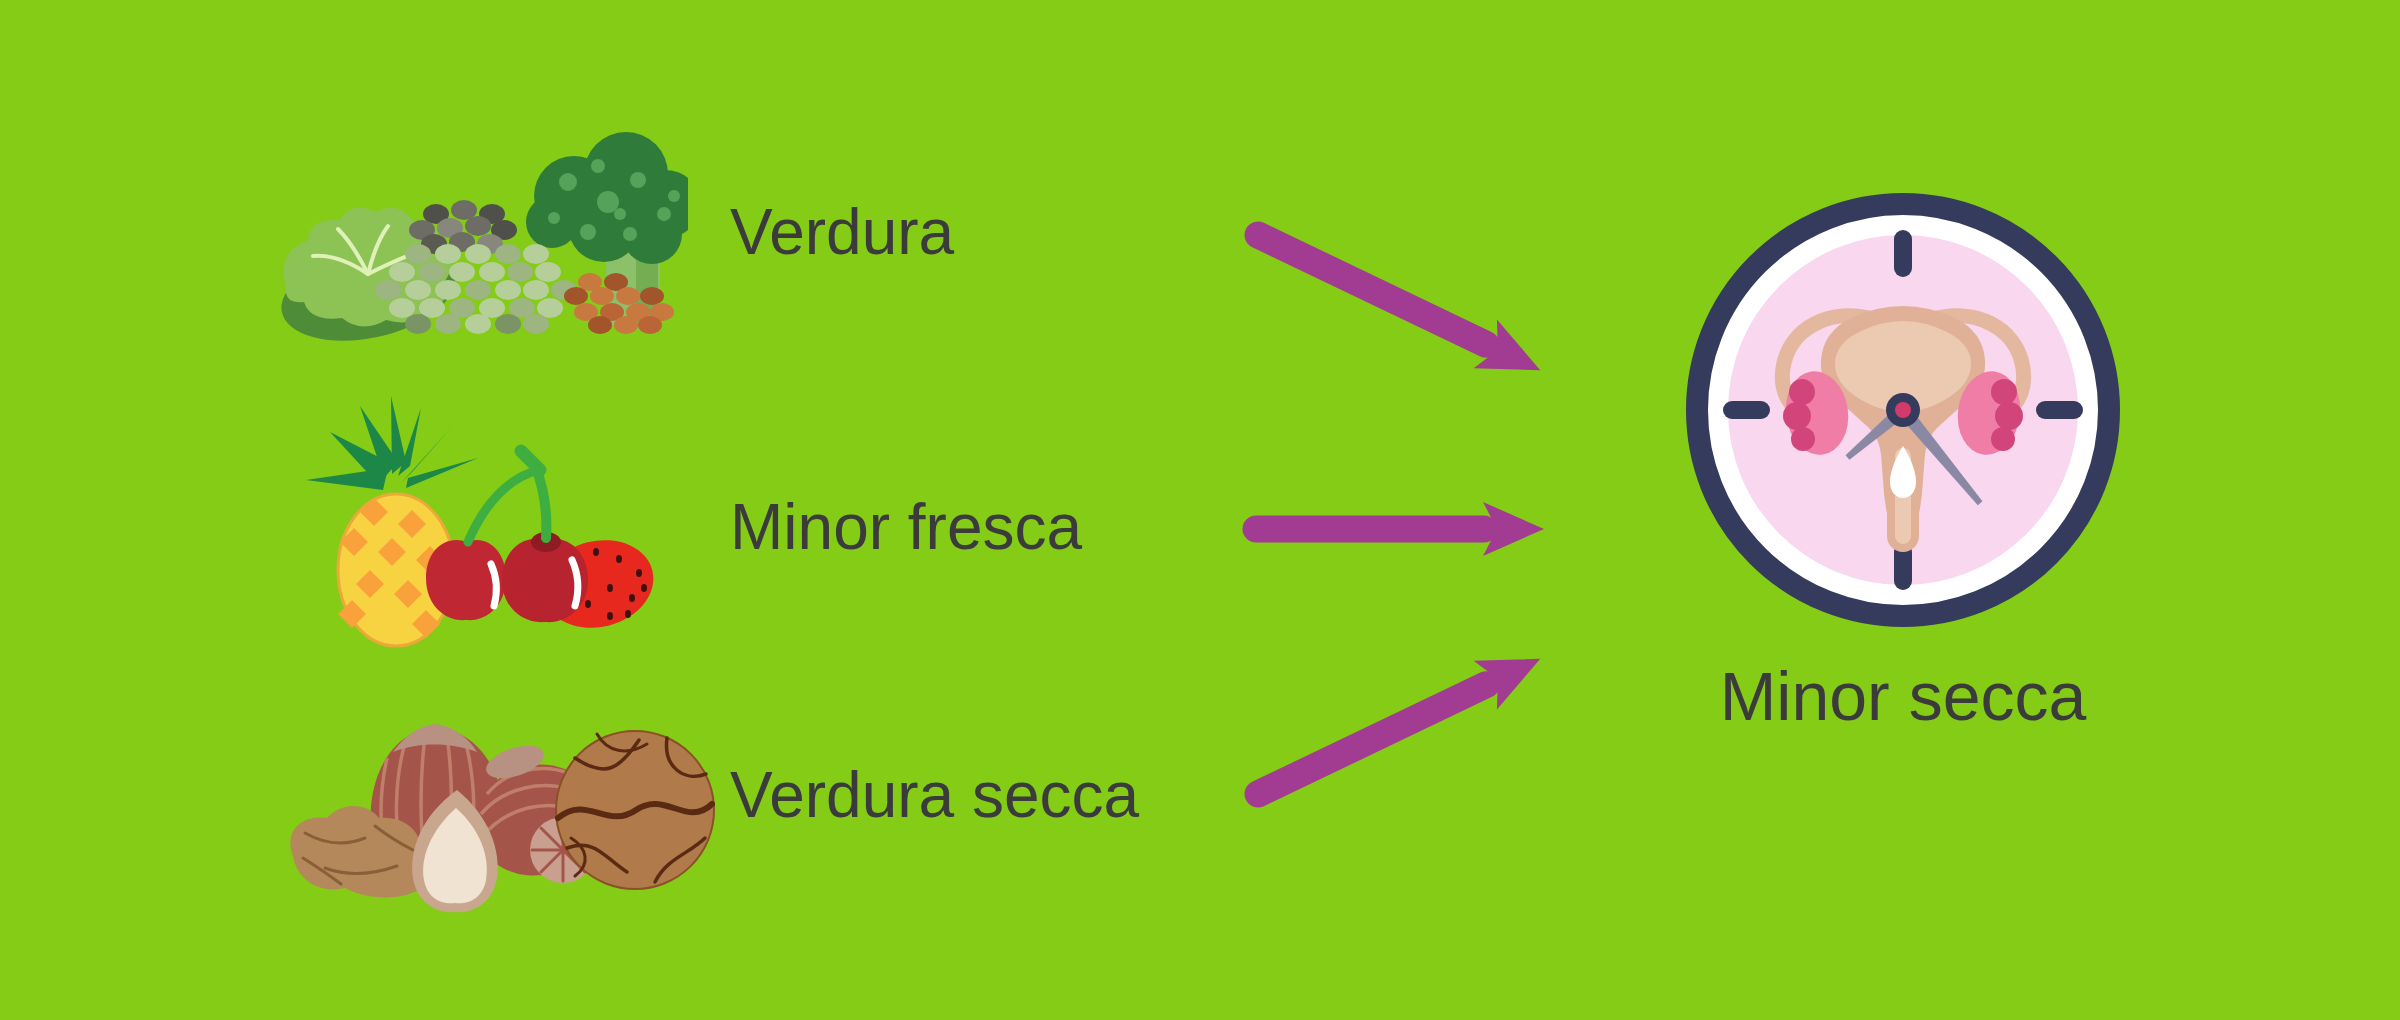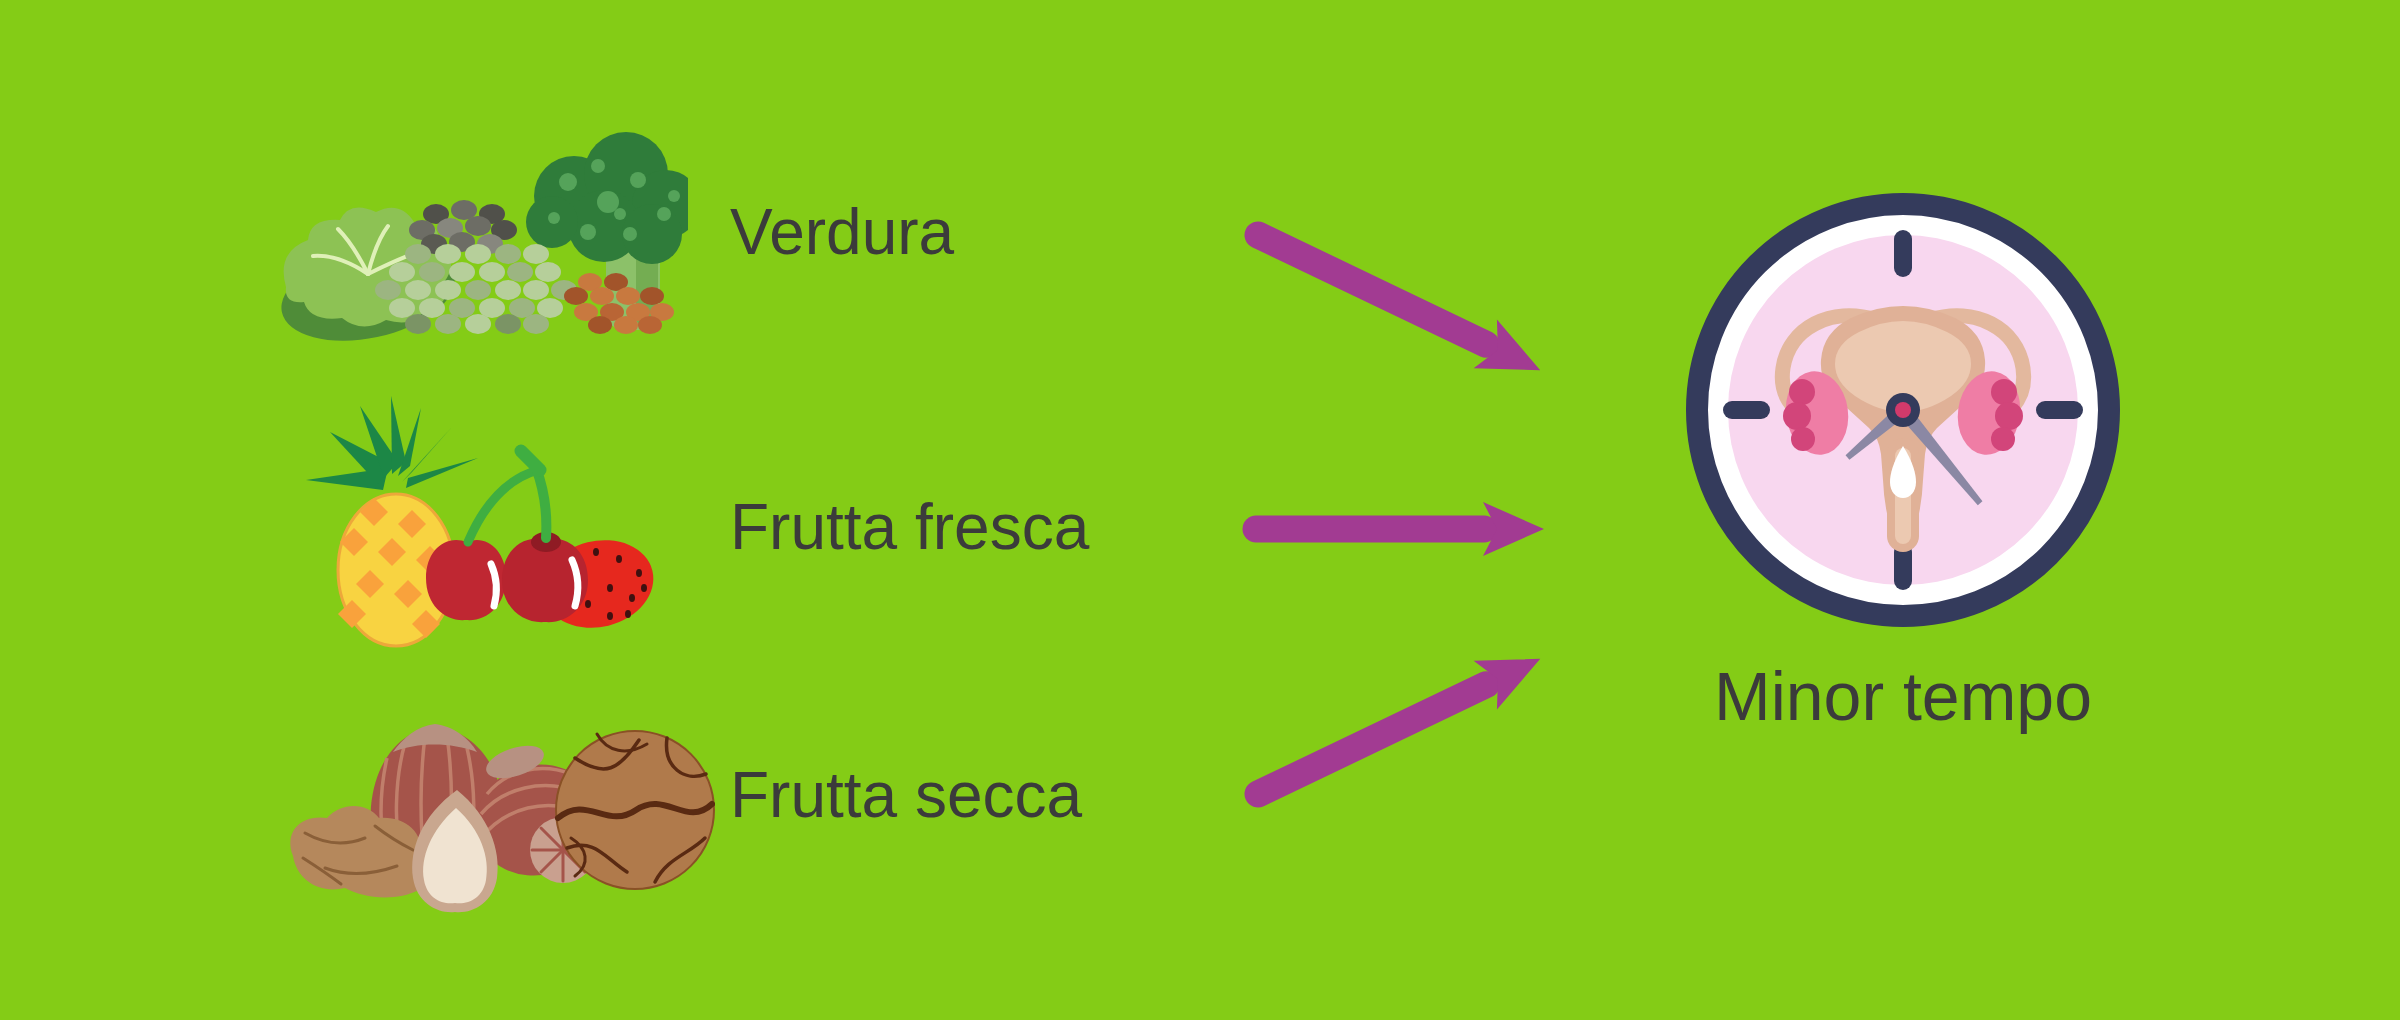--- a/index.html
+++ b/index.html
@@ -241,22 +241,22 @@
         <path d="M392,40 C388,70 410,84 431,76" stroke-width="3.5"></path>
         <path d="M292,150 C320,140 330,160 352,174" stroke-width="3.5"></path>
         <path d="M380,184 C392,160 414,156 430,140" stroke-width="3.5"></path>
         <path d="M322,36 C332,54 352,58 372,46" stroke-width="3"></path>
         <path d="M300,178 C316,166 312,150 296,140" stroke-width="3"></path>
       </g>
     </g>
   </svg>
 
   <div class="food-label" style="top:200px">Verdura</div>
-  <div class="food-label" style="top:495px">Frutta fresca</div>
-  <div class="food-label" style="top:763px">Frutta secca</div>
+  <div class="food-label" style="top:495px">Minor fresca</div>
+  <div class="food-label" style="top:763px">Verdura secca</div>
 
   <svg class="abs" style="left:1238px;top:213px" width="320" height="180" viewBox="0 0 320 180">
     <g transform="rotate(25.6 20 22)">
       <line x1="20" y1="22" x2="273" y2="22" stroke="#a23b92" stroke-width="27" stroke-linecap="round"></line>
       <polygon points="333,22 272,-5 286,22 272,49" fill="#a23b92"></polygon>
     </g>
   </svg>
   <svg class="abs" style="left:1240px;top:501px" width="320" height="56" viewBox="0 0 320 56">
     <line x1="16" y1="28" x2="244" y2="28" stroke="#a23b92" stroke-width="27" stroke-linecap="round"></line>
     <polygon points="304,28 243,1 257,28 243,55" fill="#a23b92"></polygon>
@@ -313,16 +313,16 @@
 
     <g fill="#8b88a4">
       <polygon points="220,213.5 293,217 293,223 220,226.5" transform="rotate(139.5 220 220)"></polygon>
       <polygon points="220,213 341,217 341,223 220,227" transform="rotate(50.4 220 220)"></polygon>
     </g>
     <circle cx="220" cy="220" r="17" fill="#343b5c"></circle>
     <circle cx="220" cy="220" r="8" fill="#d23a6b"></circle>
   </svg>
 
   <div class="caption">
-    <div>Minor tempo</div>
+    <div>Minor secca</div>
   </div>
 
 </div>
 
 </body></html>

